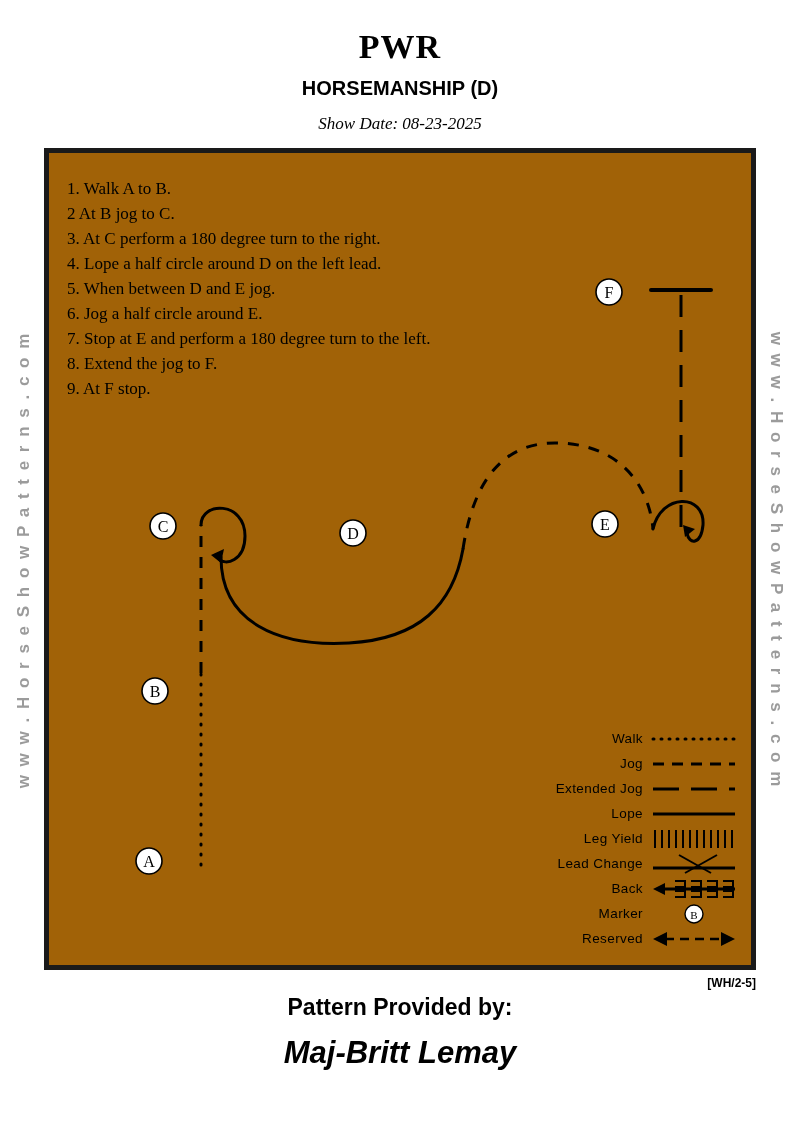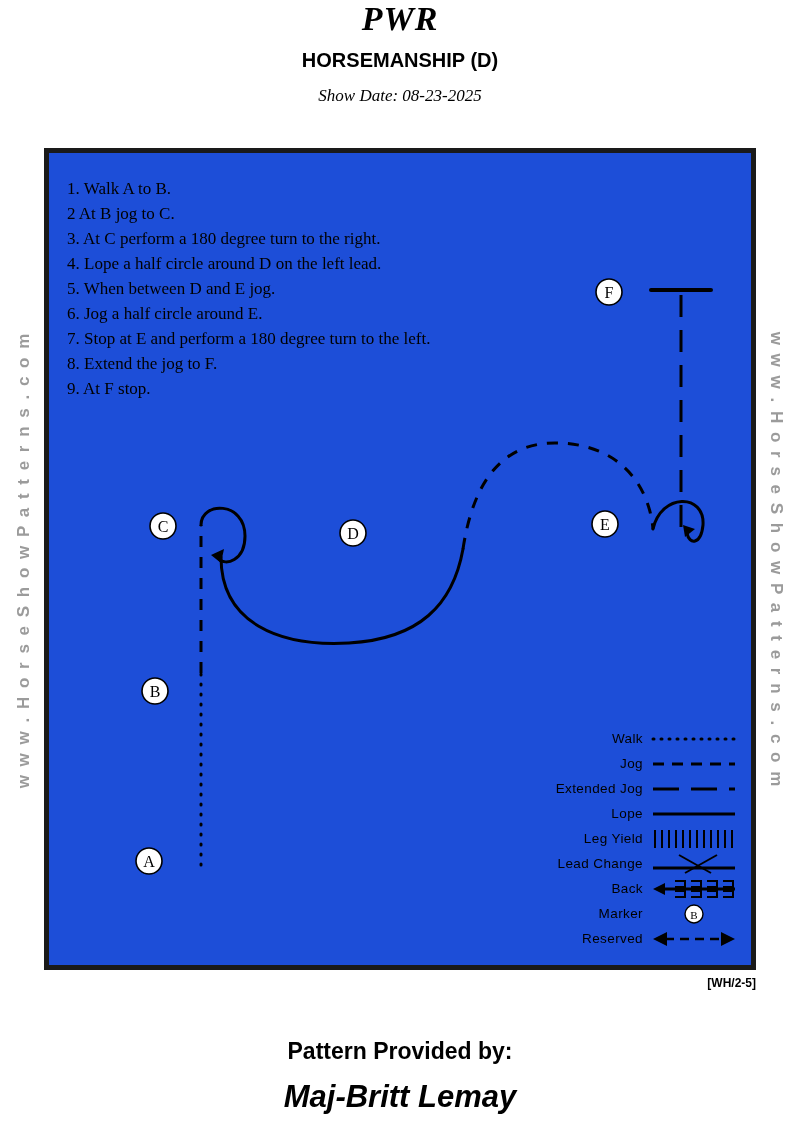--- a/index.html
+++ b/index.html
@@ -21,22 +21,22 @@
     position: absolute;
     top: 0; left: 0;
     width: 800px;
     text-align: center;
   }
   #title {
     font-family: "Liberation Serif", serif;
     font-weight: bold;
     font-size: 34px;
     letter-spacing: 1px;
+    margin-top: 28px;
     line-height: 1.1;
-    font-style: italic;
   }
   #subtitle {
     font-family: "Liberation Sans", sans-serif;
     font-weight: bold;
     font-size: 20px;
     margin-top: 12px;
   }
   #showdate {
     font-family: "Liberation Serif", serif;
     font-style: italic;
@@ -73,21 +73,21 @@
   }
 
   
   #arena {
     position: absolute;
     left: 44px;
     top: 148px;
     width: 712px;
     height: 822px;
     border: 5px solid #1a1a1a;
-    background: #1d4ed8;
+    background: #a16207;
     box-sizing: border-box;
   }
 
   
   #instructions {
     position: absolute;
     left: 18px;
     top: 24px;
     font-family: "Liberation Serif", serif;
     font-size: 17px;
@@ -138,21 +138,20 @@
     top: 976px;
     font-family: "Liberation Sans", sans-serif;
     font-weight: bold;
     font-size: 12px;
   }
   #footer {
     position: absolute;
     top: 994px; left: 0;
     width: 800px;
     text-align: center;
-    margin-top: 44px;
   }
   #provided-by {
     font-family: "Liberation Sans", sans-serif;
     font-weight: bold;
     font-size: 23px;
   }
   #author {
     font-family: "Liberation Sans", sans-serif;
     font-style: italic;
     font-weight: bold;

